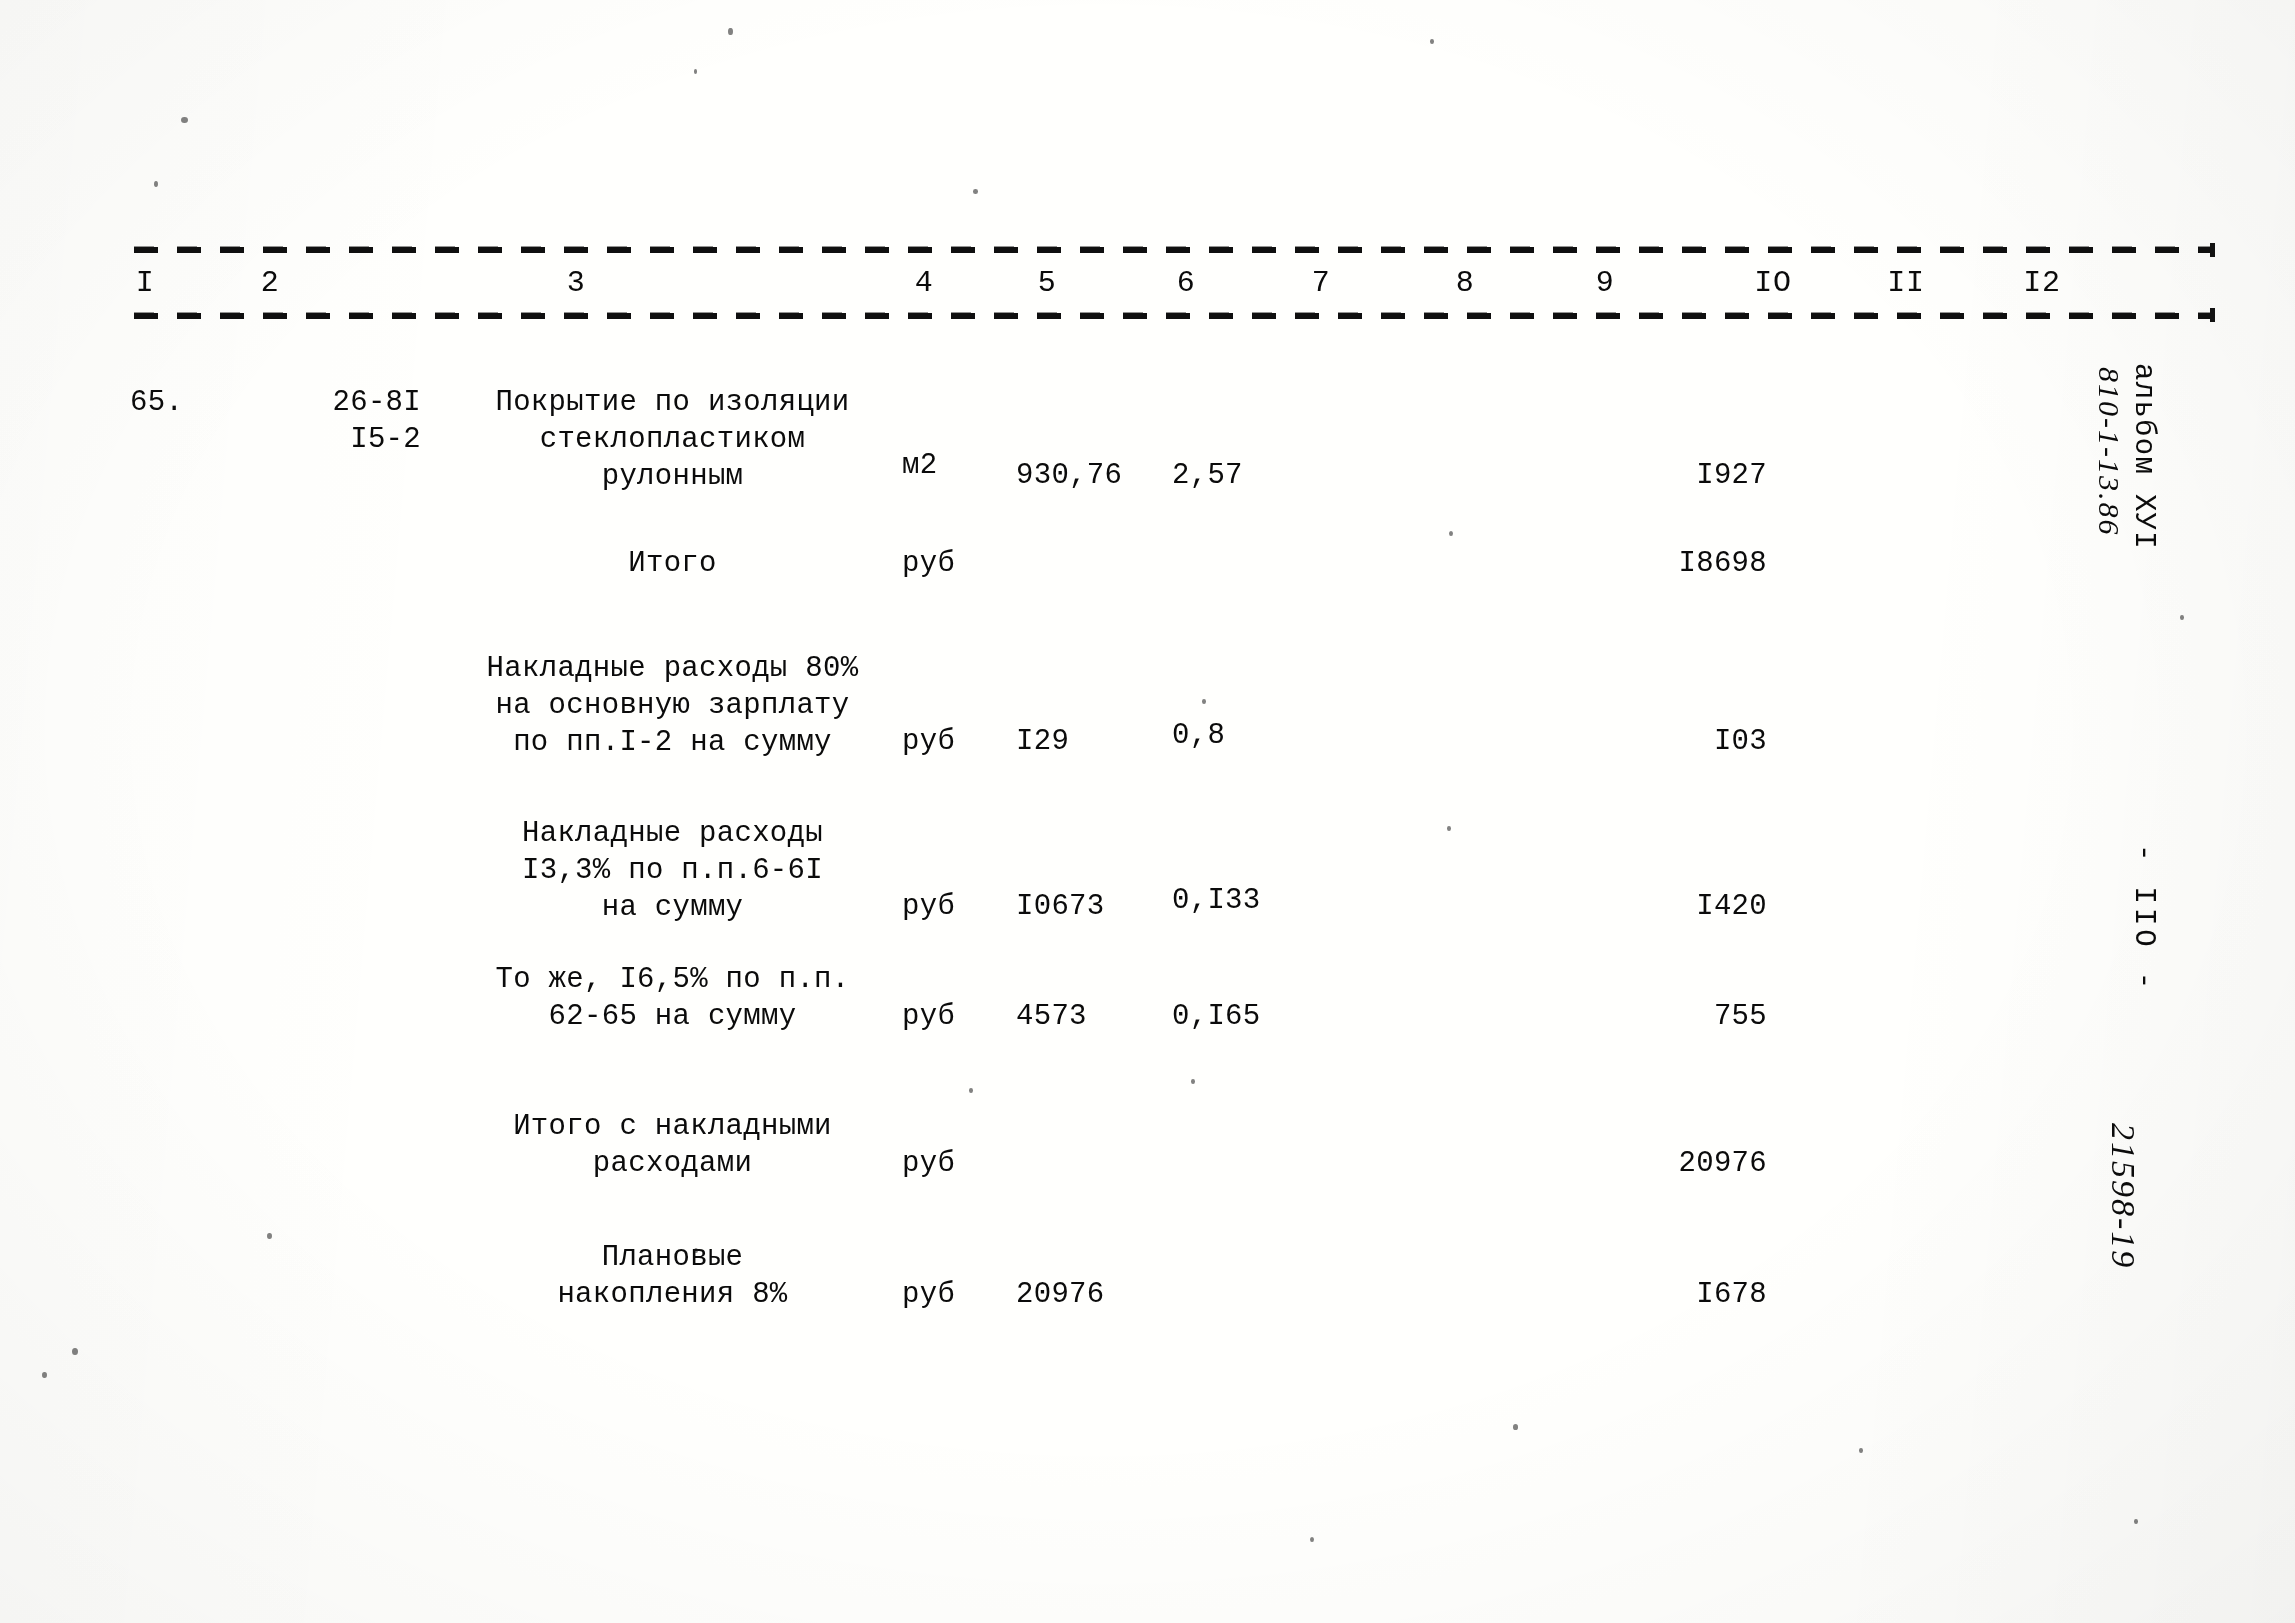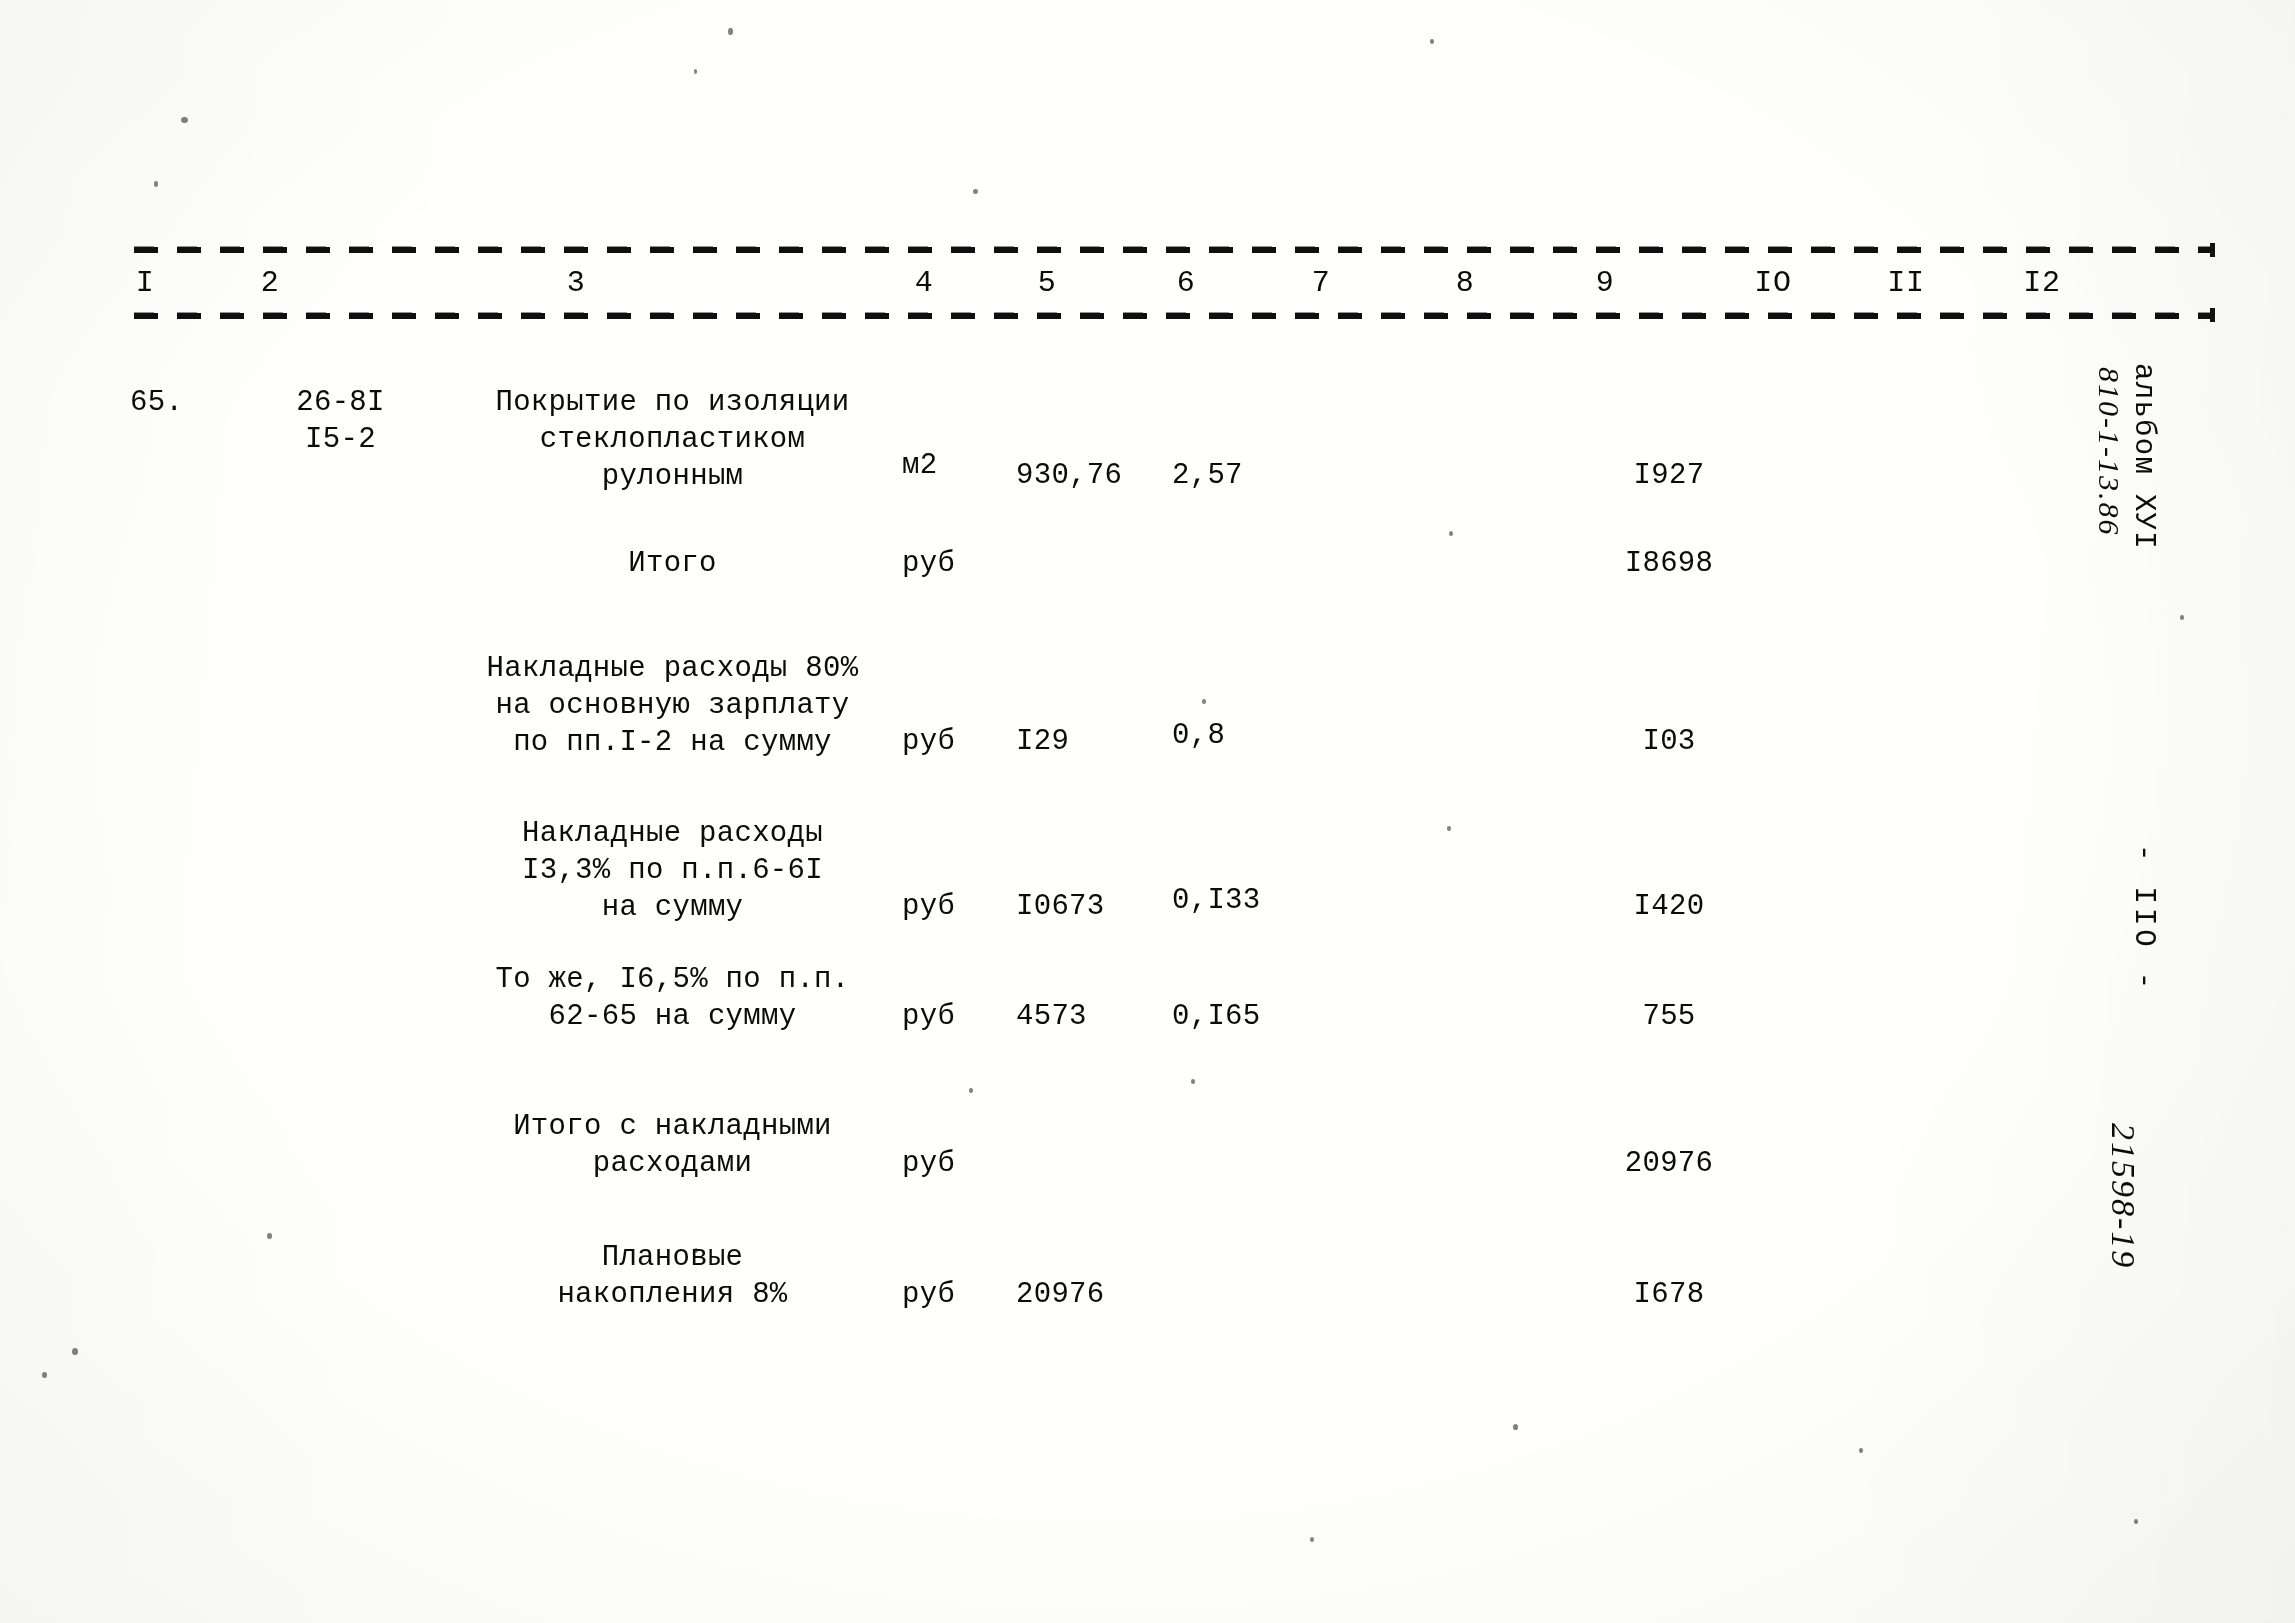--- a/index.html
+++ b/index.html
@@ -87,26 +87,26 @@
     width: 2295px;
   }
   .cell {
     position: absolute;
     font-size: 29px;
     line-height: 37px;
     white-space: pre;
     letter-spacing: 0.3px;
   }
   .cell.c1 { left: 130px;  width: 98px; text-align: left; }
-  .cell.c2 { left: 236px;  width: 209px; text-align: center; }
+  .cell.c2 { left: 212px;  width: 209px; text-align: right; }
   .cell.c3 { left: 450px;  width: 445px; text-align: center; }
   .cell.c4 { left: 902px; width: 98px; text-align: left; }
   .cell.c5 { left: 1016px; width: 157px; text-align: left; }
   .cell.c6 { left: 1172px; width: 170px; text-align: left; }
-  .cell.c9 { left: 1571px; width: 196px; text-align: center; }
+  .cell.c9 { left: 1571px; width: 196px; text-align: right; }
 
   .multiline { white-space: pre-line; }
 
   
   .vert {
     position: absolute;
     transform-origin: left top;
     white-space: nowrap;
   }
   #album-label {

